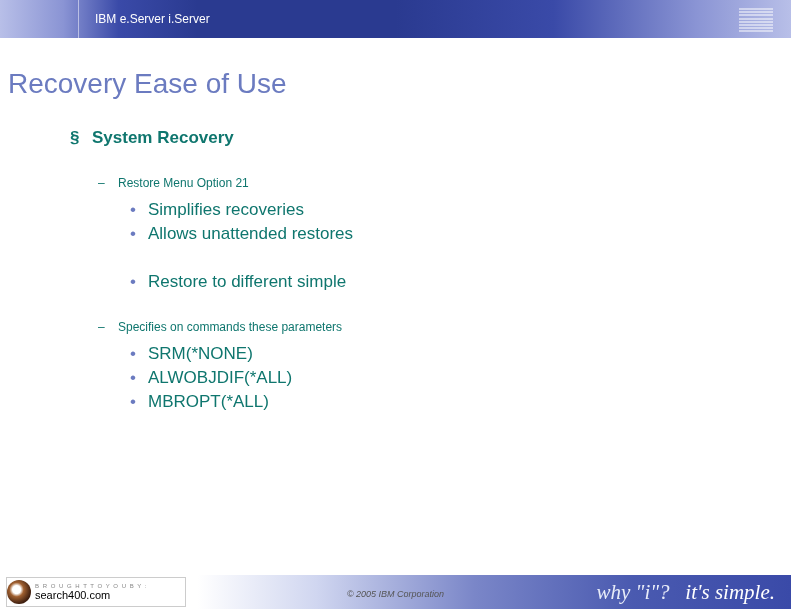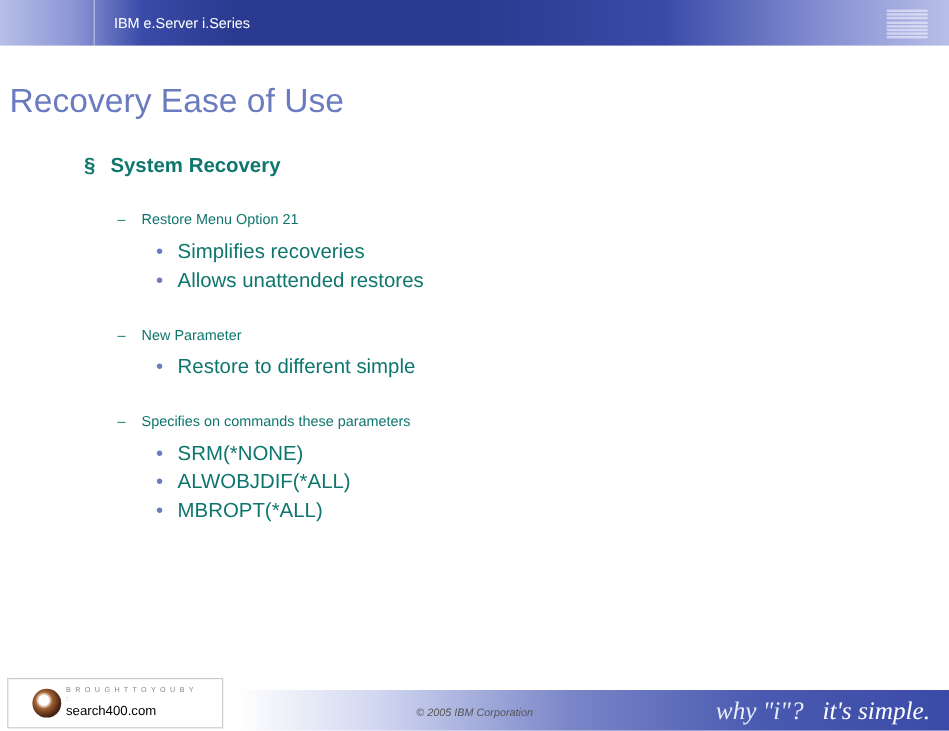--- a/index.html
+++ b/index.html
@@ -120,21 +120,21 @@
     left: 6px;
     bottom: 2px;
     width: 180px;
     height: 30px;
     background: #fff;
     border: 1px solid #ccc;
     font-size: 6px;
     color: #888;
     display: flex;
     align-items: center;
-    padding: 20px;
+    padding: 0;
     gap: 4px;
   }
   .eye {
     width: 24px;
     height: 24px;
     border-radius: 50%;
     background: radial-gradient(circle at 40% 40%, #fff 20%, #a06030 35%, #402010 70%);
     flex-shrink: 0;
   }
   .badge-text { line-height: 1.1; letter-spacing: 1px; }
@@ -149,21 +149,21 @@
     color: #e8ecf8;
   }
   .footer-tagline .why { color: #e8ecf8; }
   .footer-tagline .simple { color: #ffffff; }
 </style>
 </head>
 <body>
 
 <div class="header-band">
   <div class="header-divider"></div>
-  <span class="header-text">IBM e.Server i.Series</span>
+  <span class="header-text">IBM e.Server i.Server</span>
   <div class="ibm-logo">
     <div class="bar b1"></div>
       <div class="bar b1"></div>
       <div class="bar b1"></div>
       <div class="bar b1"></div>
     <div class="bar b1"></div>
       <div class="bar b1"></div>
       <div class="bar b1"></div>
       <div class="bar b1"></div>
   </div>
@@ -174,21 +174,20 @@
 <div class="content">
   <div class="l1">System Recovery</div>
 
   <div class="group">
     <div class="l2">Restore Menu Option 21</div>
     <div class="l3">Simplifies recoveries</div>
     <div class="l3">Allows unattended restores</div>
   </div>
 
   <div class="group">
-    <div class="l2">New Parameter</div>
     <div class="l3">Restore to different simple</div>
   </div>
 
   <div class="group">
     <div class="l2">Specifies on commands these parameters</div>
     <div class="l3">SRM(*NONE)</div>
     <div class="l3">ALWOBJDIF(*ALL)</div>
     <div class="l3">MBROPT(*ALL)</div>
   </div>
 </div>

